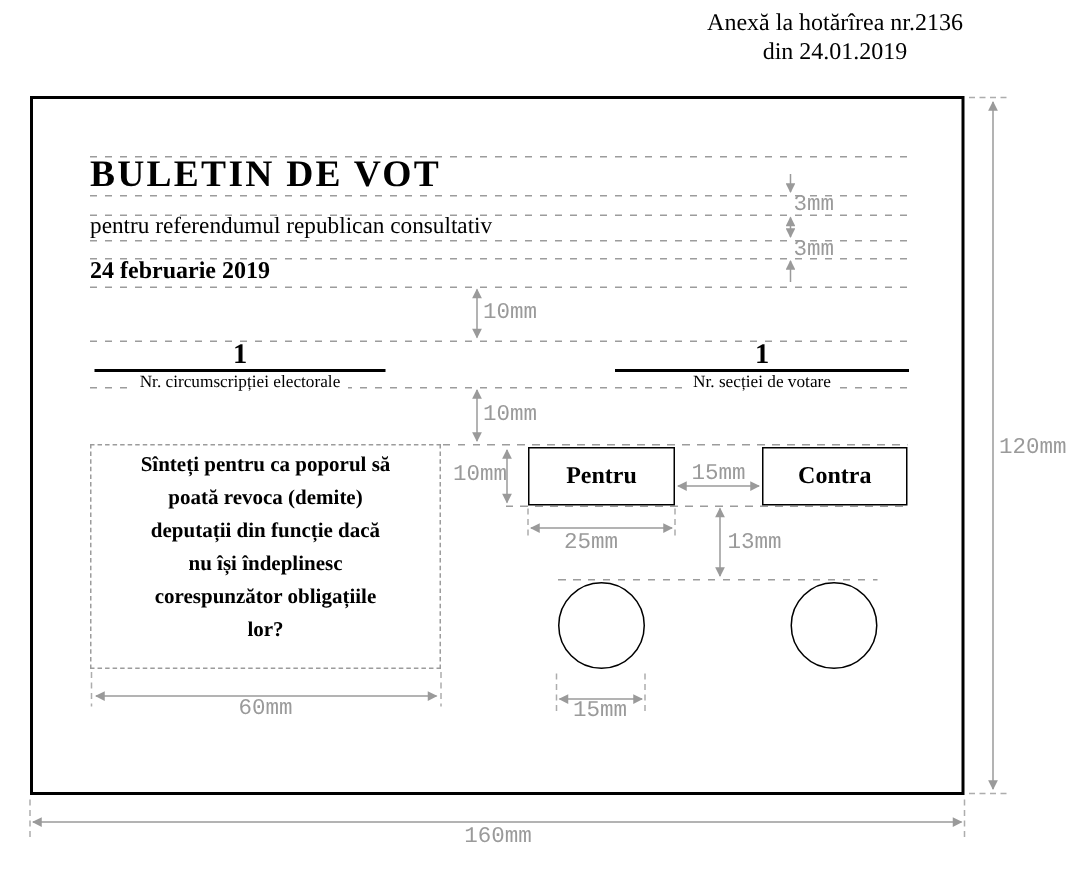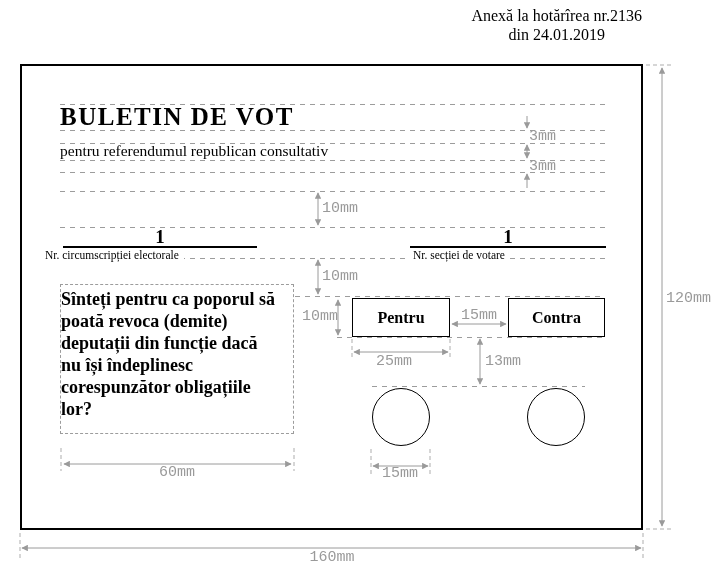--- a/index.html
+++ b/index.html
@@ -11,25 +11,25 @@
   
   #ballot-outline{position:absolute;left:20px;top:64px;width:623px;height:466px;
                   border:2.5px solid #000;box-sizing:border-box;background:transparent;}
   
   .row-center{position:absolute;left:60px;width:545px;text-align:left;}
   #title{top:104px;font-size:25px;font-weight:bold;letter-spacing:1.5px;line-height:26px;}
   #subtitle{top:142px;font-size:15.5px;line-height:18px;}
   #date{top:171px;font-size:16px;font-weight:bold;line-height:20px;}
   .big-one{position:absolute;top:227px;text-align:center;font-size:19px;font-weight:bold;line-height:19px;}
   .num-line{position:absolute;top:246px;height:1.5px;background:#000;}
-  .num-label{position:absolute;top:249px;text-align:left;font-size:11.5px;line-height:13px;}
+  .num-label{position:absolute;top:249px;text-align:center;font-size:11.5px;line-height:13px;}
   .num-label span{background:#fff;padding:0 5px;}
-  #question-box{position:absolute;left:60px;top:284px;width:234px;height:150px;
-                border:1px dashed #9c9c9c;box-sizing:border-box;text-align:left;
-                font-size:18px;font-weight:bold;line-height:22px;padding-top:3px;}
+  #question-box{position:absolute;left:60px;top:296px;width:234px;height:150px;
+                border:1px dashed #9c9c9c;box-sizing:border-box;text-align:center;
+                font-size:14px;font-weight:bold;line-height:22px;padding-top:3px;}
   #question-box div{white-space:nowrap;}
   .opt-box{position:absolute;top:298px;height:39px;border:1.5px solid #000;box-sizing:border-box;
            background:#fff;display:flex;align-items:center;justify-content:center;
            font-size:16px;font-weight:bold;}
   .vote-circle{position:absolute;top:388px;width:58px;height:58px;border:1.8px solid #000;
                border-radius:50%;box-sizing:border-box;background:#fff;}
   
   .dim{position:absolute;font-family:Liberation Mono, monospace;font-size:15px;
        line-height:12px;color:#9a9a9a;}
   #annex{position:absolute;top:6px;right:78px;text-align:center;font-size:16px;line-height:19px;}
@@ -54,20 +54,21 @@
   <div class="dash-h" style="left:60px;top:172px;width:545px;"></div>
   <div class="dash-h" style="left:60px;top:191px;width:545px;"></div>
   <div class="dash-h" style="left:60px;top:227px;width:545px;"></div>
   <div class="dash-h" style="left:60px;top:258px;width:545px;"></div>
   <div class="dash-h" style="left:295px;top:296px;width:310px;"></div>
   <div class="dash-h" style="left:337px;top:337px;width:268px;"></div>
   <div class="dash-h" style="left:372px;top:386px;width:213px;"></div>
 
   <div id="title" class="row-center">BULETIN DE VOT</div>
   <div id="subtitle" class="row-center">pentru referendumul republican consultativ</div>
+  <div id="date" class="row-center">24 februarie 2019</div>
 
   <div class="big-one" style="left:63px;width:194px;">1</div>
   <div class="num-line" style="left:63px;width:194px;"></div>
   <div class="num-label" style="left:40px;width:240px;"><span>Nr. circumscripției electorale</span></div>
 
   <div class="big-one" style="left:410px;width:196px;">1</div>
   <div class="num-line" style="left:410px;width:196px;"></div>
   <div class="num-label" style="left:408px;width:200px;"><span>Nr. secției de votare</span></div>
 
   <div id="question-box">

